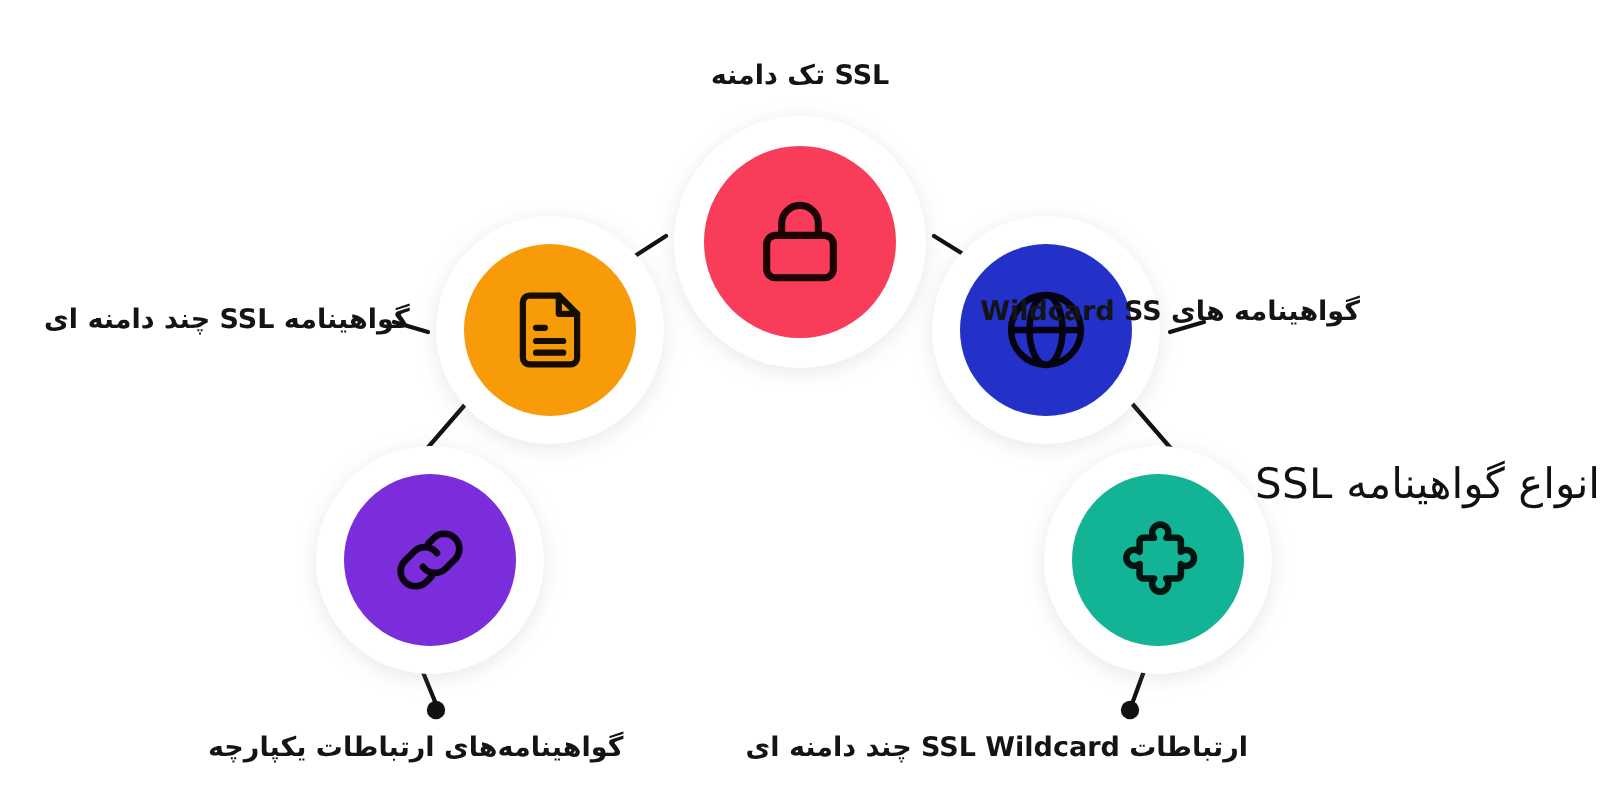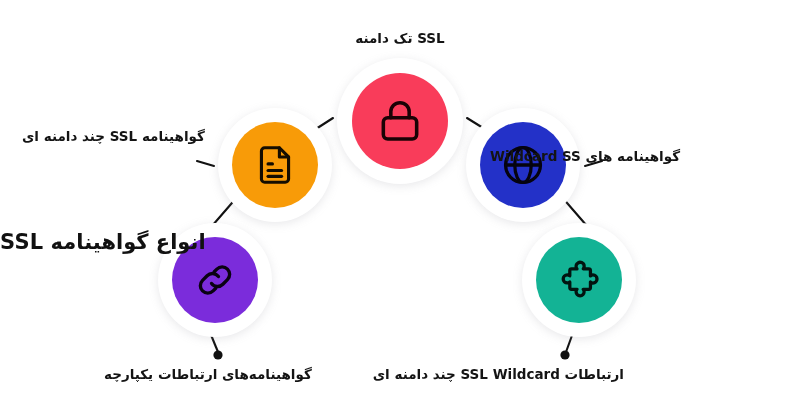--- a/index.html
+++ b/index.html
@@ -59,33 +59,33 @@
   .label {
     position: absolute;
     font-size: 13.5px;
     font-weight: bold;
     color: #141414;
     direction: rtl;
     white-space: nowrap;
     line-height: 1.2;
   }
   .label-top      { left: 0; top: 30px; width: 800px; text-align: center; }
-  .label-left     { left: 22px;  top: 128px; }
+  .label-left     { left: 22px;  top: 152px; }
   .label-right    { right: 24px; top: 148px; }
   .label-botleft  { left: 104px; top: 366px; }
   .label-botright { right: 80px; top: 366px; }
 
   .center-title {
     position: absolute;
     left: 0;
     top: 230px;
     width: 800px;
-    text-align: left;
+    text-align: right;
     font-size: 21px;
-    font-weight: bold;
+    font-weight: normal;
     color: #111111;
     direction: rtl;
     letter-spacing: 0.2px;
   }
 </style>
 </head>
 <body>
 
 <div id="stage">
 

